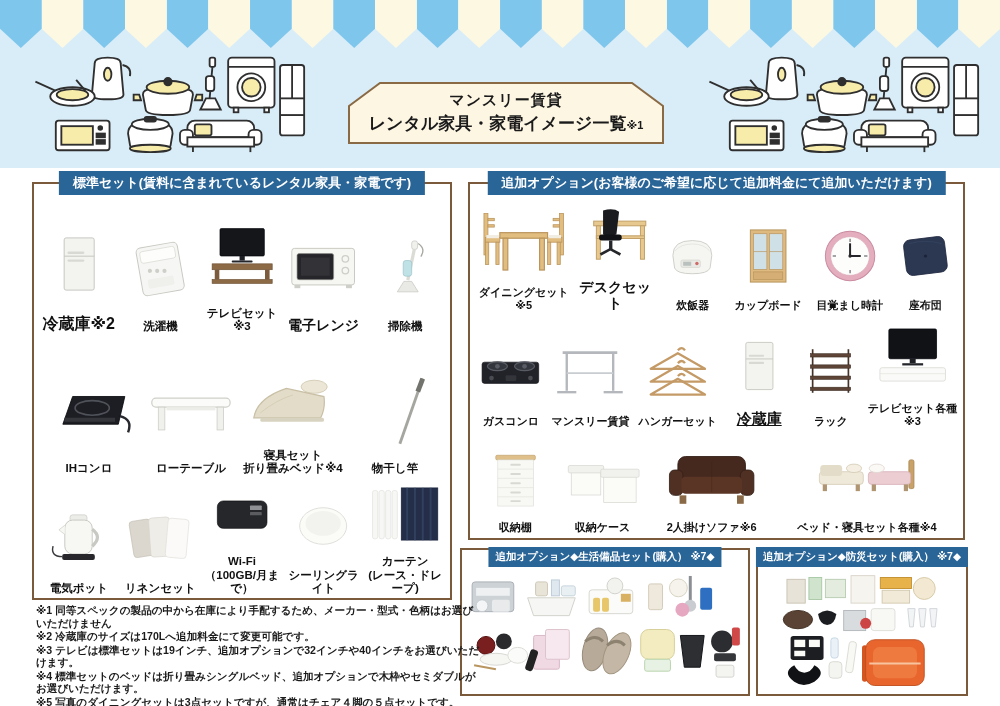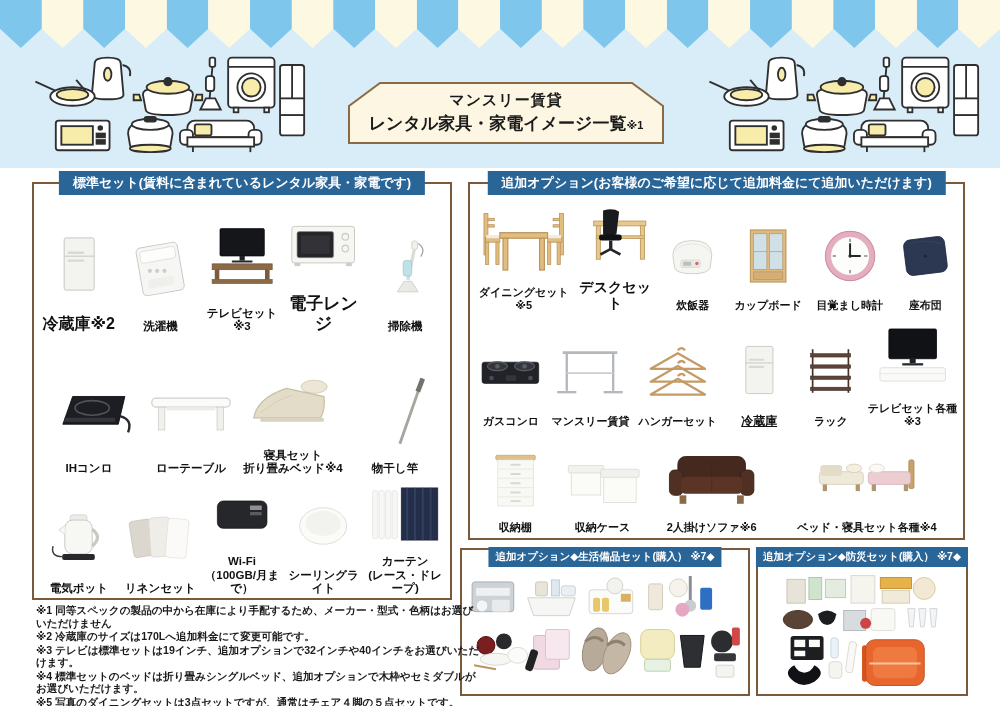--- a/index.html
+++ b/index.html
@@ -262,21 +262,21 @@
               <svg viewBox="0 0 120 90">
                 <rect x="12" y="18" width="96" height="56" rx="4" fill="#f6f6f3" stroke="#c9c9c3" stroke-width="1.5"></rect>
                 <rect x="20" y="26" width="56" height="40" rx="3" fill="#26262a" stroke="#8e8e8a"></rect>
                 <rect x="26" y="32" width="44" height="28" fill="#323237"></rect>
                 <circle cx="94" cy="34" r="5" fill="none" stroke="#cfcfc9" stroke-width="2"></circle>
                 <circle cx="94" cy="52" r="5" fill="none" stroke="#cfcfc9" stroke-width="2"></circle>
                 <rect x="16" y="74" width="9" height="5" fill="#cfcfc9"></rect>
                 <rect x="95" y="74" width="9" height="5" fill="#cfcfc9"></rect>
               </svg>
             </div>
-            <div class="prod-label" style="font-size: 17px;">電子レンジ</div>
+            <div class="prod-label" style="font-size: 14px;">電子レンジ</div>
           </div>
           <div class="prod-cell" style="flex: 1 1 0px;">
             <div class="prod-icon" style="height: 98px;">
               <svg viewBox="0 0 120 90">
                 <rect x="70" y="2" width="9" height="13" rx="3.5" fill="#f0f0ed" stroke="#c2c2bc"></rect>
                 <line x1="74" y1="15" x2="64" y2="62" stroke="#dcdcd7" stroke-width="5"></line>
                 <rect x="57" y="32" width="13" height="24" rx="4" fill="#bfe2e6" stroke="#97c2c8"></rect>
                 <path d="M48 80 L80 80 L70 64 L58 64 Z" fill="#e9e9e5" stroke="#c2c2bc"></path>
                 <path d="M80 6 q12 8 4 20" fill="none" stroke="#a8a8a2" stroke-width="2"></path>
               </svg>
@@ -549,21 +549,21 @@
           </div>
           <div class="prod-cell" style="flex: 0.95 1 0px;">
             <div class="prod-icon" style="height: 84px;">
               <svg viewBox="0 0 120 90">
                 <rect x="37" y="5" width="46" height="80" rx="3" fill="#f3f3f0" stroke="#c6c6c0" stroke-width="1.5"></rect>
                 <line x1="37" y1="33" x2="83" y2="33" stroke="#c6c6c0" stroke-width="1.5"></line>
                 <rect x="42" y="26" width="26" height="3.5" rx="1.7" fill="#d9d9d4"></rect>
                 <rect x="42" y="38" width="26" height="3.5" rx="1.7" fill="#d9d9d4"></rect>
               </svg>
             </div>
-            <div class="prod-label" style="font-size: 12px; text-decoration: underline;">冷蔵庫</div>
+            <div class="prod-label" style="font-size: 15px; text-decoration: underline;">冷蔵庫</div>
           </div>
           <div class="prod-cell" style="flex: 0.9 1 0px;">
             <div class="prod-icon" style="height: 84px;">
               <svg viewBox="0 0 120 90">
                 <g stroke="#463229" stroke-width="3">
                   <line x1="28" y1="6" x2="28" y2="84"></line>
                   <line x1="92" y1="6" x2="92" y2="84"></line>
                 </g>
                 <g fill="#5d4436" stroke="#3c2c22">
                   <rect x="24" y="14" width="72" height="6"></rect>

